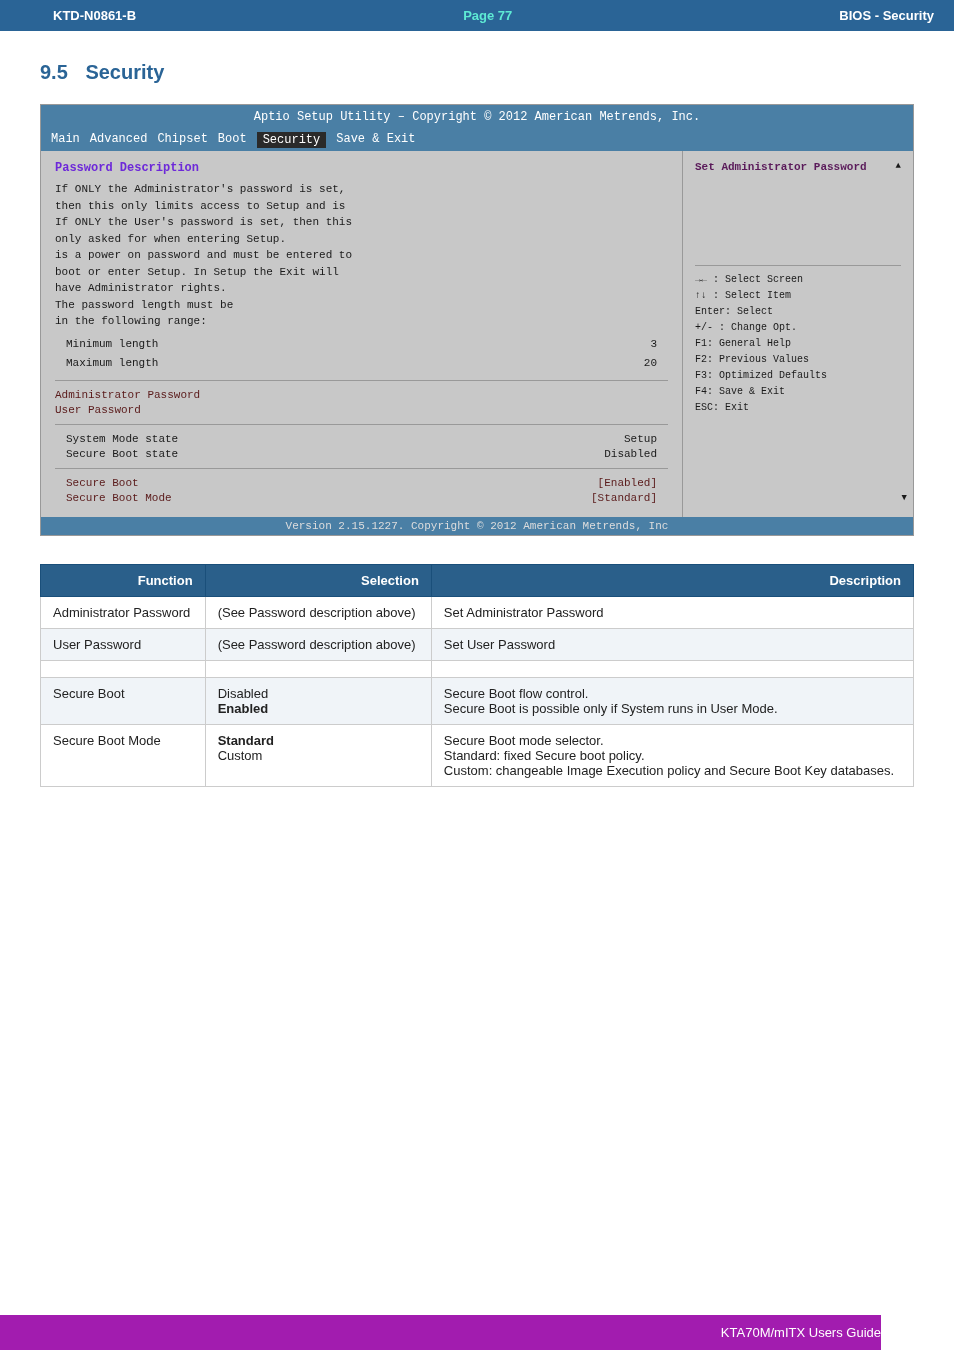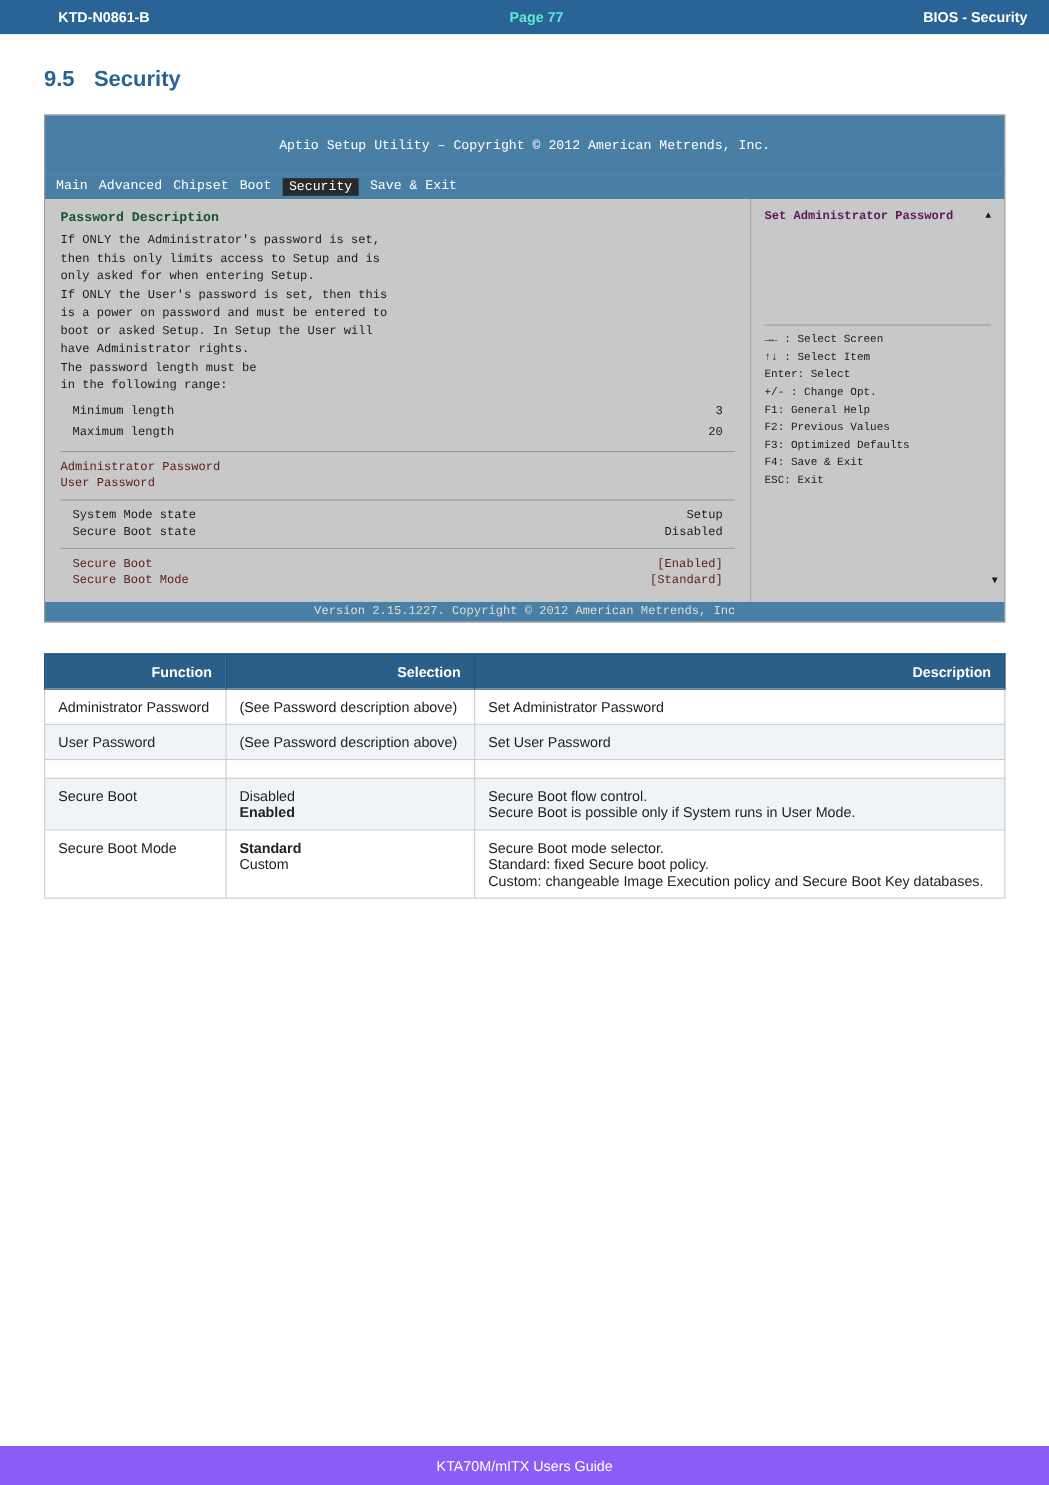--- a/index.html
+++ b/index.html
@@ -48,21 +48,21 @@
       background: #d8d8d8;
       margin-bottom: 28px;
       font-family: 'Courier New', monospace;
       font-size: 12px;
     }
 
     .bios-titlebar {
       background: #4a7fa5;
       color: #fff;
       text-align: center;
-      padding: 20px 0;
+      padding: 5px 0;
       font-size: 12px;
     }
 
     .bios-menubar {
       background: #4a7fa5;
       color: #fff;
       padding: 3px 10px;
       font-size: 12px;
       display: flex;
       gap: 10px;
@@ -89,21 +89,21 @@
     .bios-right {
       width: 230px;
       padding: 10px 12px;
       background: #c8c8c8;
       color: #1a1a1a;
     }
 
     .bios-desc-title {
       font-weight: bold;
       margin-bottom: 6px;
-      color: #14532d;
+      color: #6d28d9;
     }
     .bios-desc-text {
       font-size: 11px;
       line-height: 1.5;
       color: #1a1a1a;
     }
 
     .bios-min-max {
       margin-top: 6px;
     }
@@ -187,24 +187,24 @@
       background: #f0f4f8;
     }
     .data-table tr:nth-child(odd) td {
       background: #fff;
     }
 
     
     .page-footer {
       position: fixed;
       bottom: 0;
-      width: 954px;
-      background: #8b5cf6;
-      color: #fff;
-      text-align: center;
+      width: 881px;
+      background: #a21caf;
+      color: #fff;
+      text-align: right;
       padding: 10px 0;
       font-size: 13px;
     }
   </style>
 </head>
 <body>
 
 <div class="header-bar">
   <span class="header-left">KTD-N0861-B</span>
   <span class="header-center">Page 77</span>
@@ -229,24 +229,24 @@
       <span>Save &amp; Exit</span>
     </div>
 
     <div class="bios-inner">
 
       <div class="bios-left">
         <div class="bios-desc-title">Password Description</div>
         <div class="bios-desc-text">
           <div>If ONLY the Administrator's password is set,</div>
           <div>then this only limits access to Setup and is</div>
+          <div>If ONLY the User's password is set, then this</div>
           <div>only asked for when entering Setup.</div>
-          <div>If ONLY the User's password is set, then this</div>
           <div>is a power on password and must be entered to</div>
-          <div>boot or asked Setup. In Setup the User will</div>
+          <div>boot or enter Setup. In Setup the Exit will</div>
           <div>have Administrator rights.</div>
           <div>The password length must be</div>
           <div>in the following range:</div>
           <div class="bios-min-max">
             <div class="bios-item-row">
               <span class="label">Minimum length</span>
               <span class="value">3</span>
             </div>
             <div class="bios-item-row">
               <span class="label">Maximum length</span>

